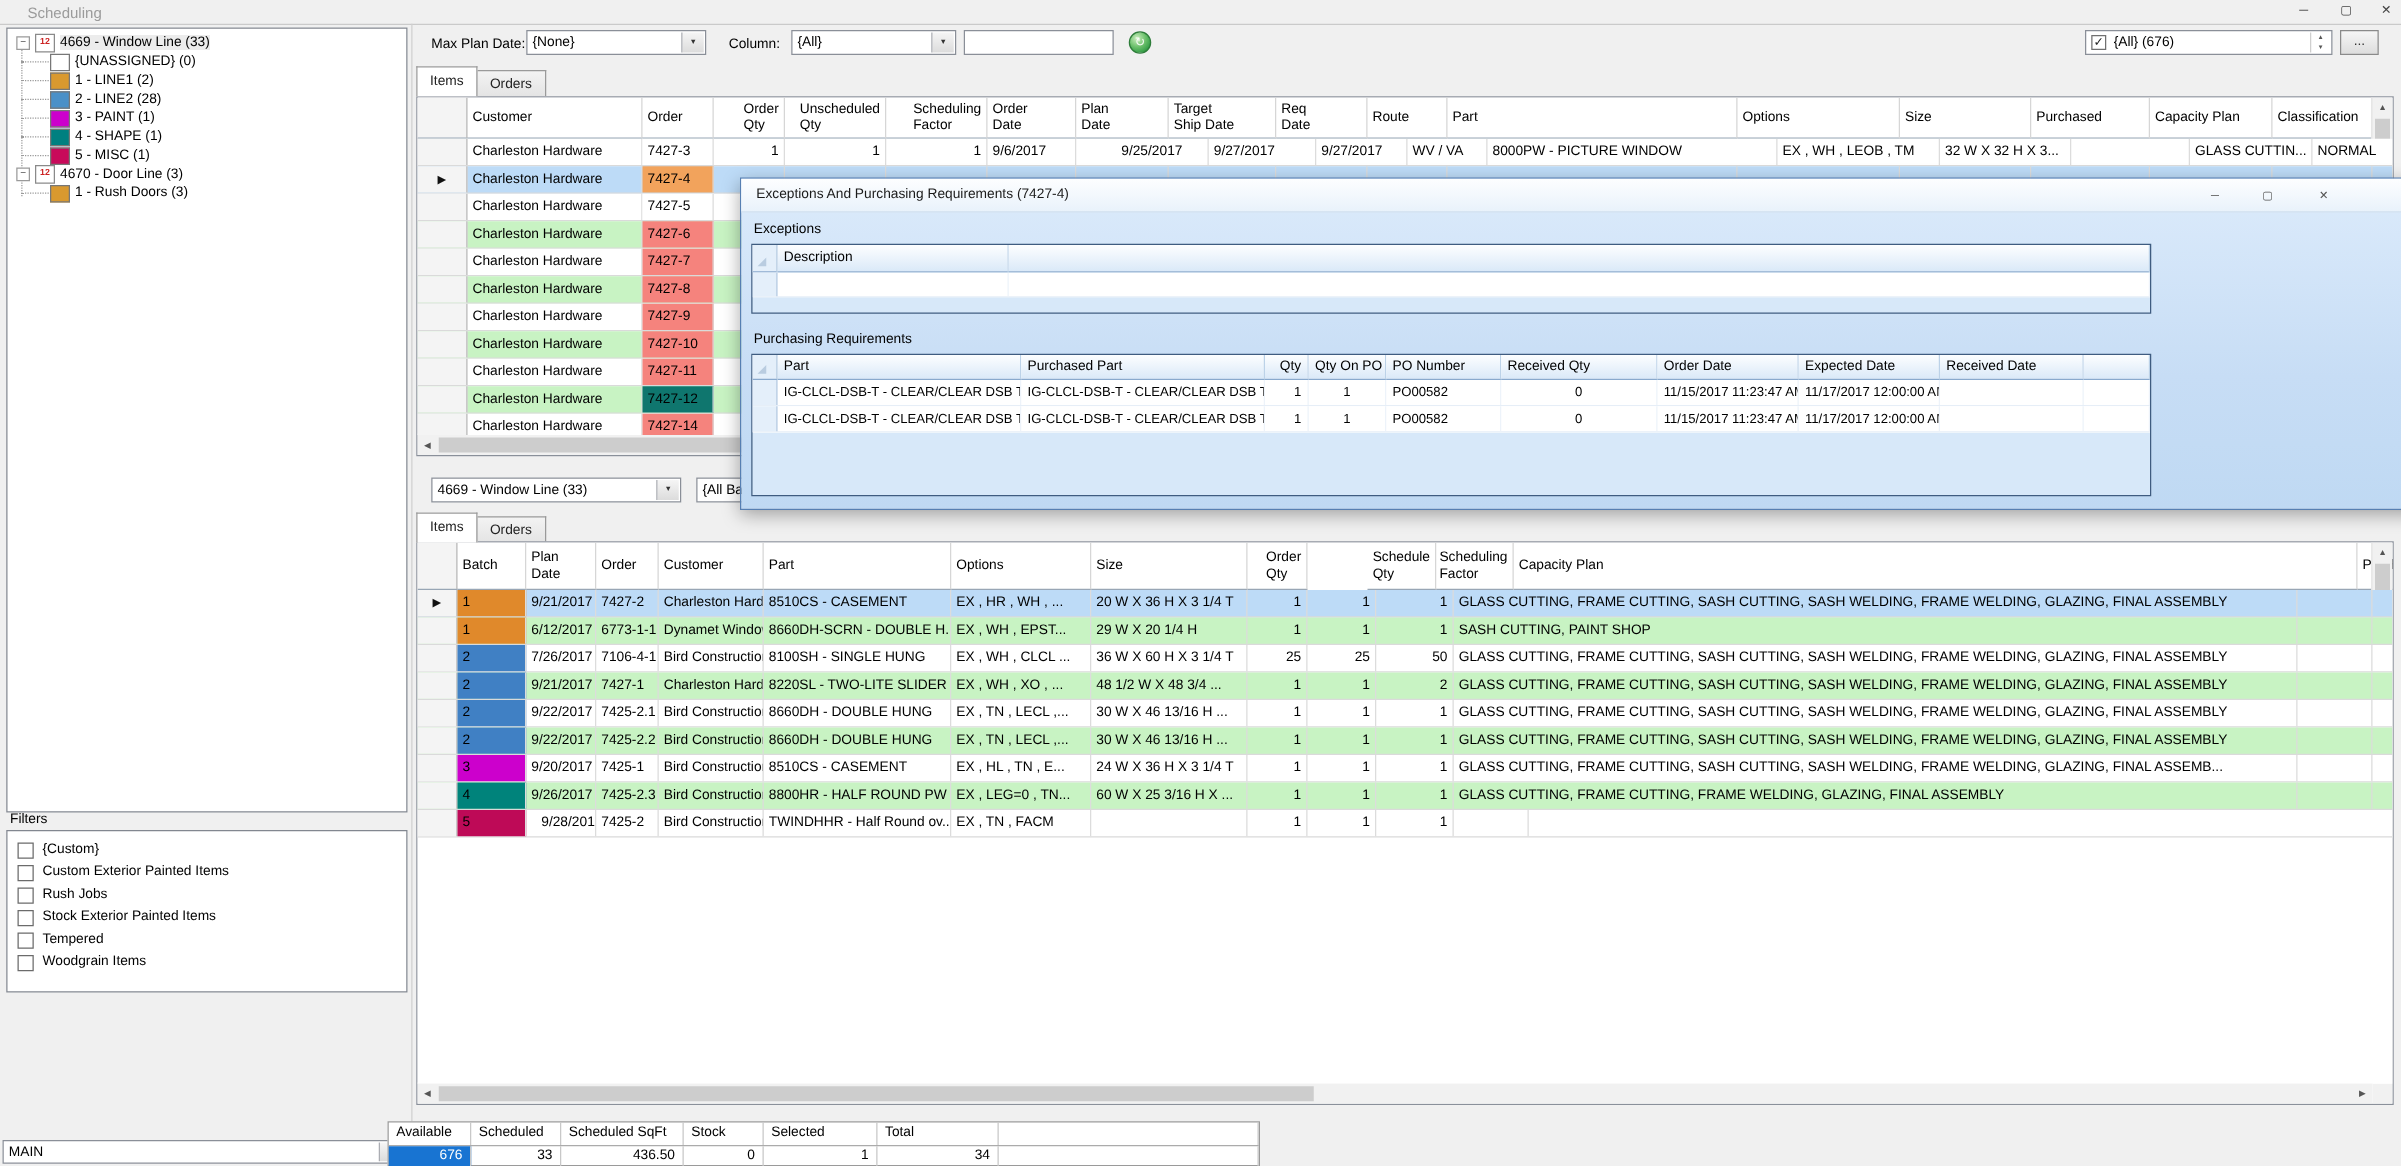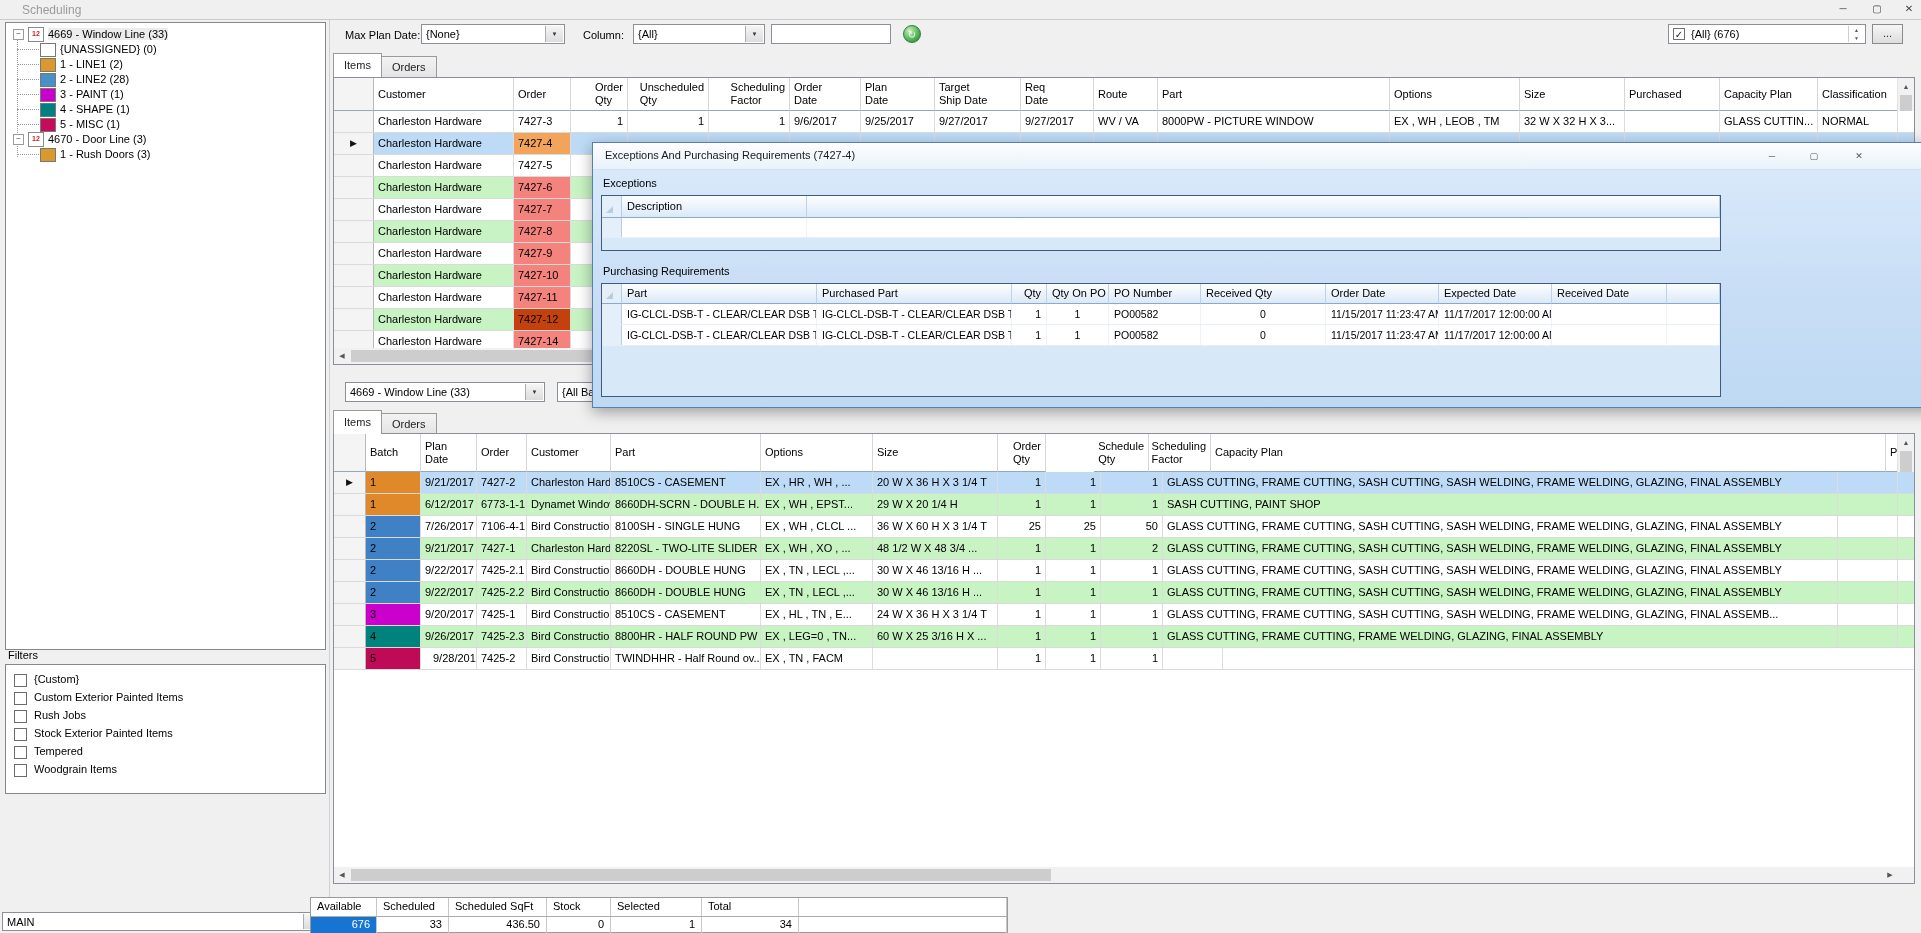--- a/index.html
+++ b/index.html
@@ -261,21 +261,21 @@
       </div>
       <div class="g-body">
         <div class="g-row" style="background: rgb(255, 255, 255);">
           <div class="g-cell g-ind" style="width: 40px;"></div>
           <div class="g-cell" style="width: 140px;">Charleston Hardware</div>
           <div class="g-cell" style="width: 57px; background: rgb(255, 255, 255);">7427-3</div>
           <div class="g-cell" style="width: 57px; text-align: right;">1</div>
           <div class="g-cell" style="width: 81px; text-align: right;">1</div>
           <div class="g-cell" style="width: 81px; text-align: right;">1</div>
           <div class="g-cell" style="width: 71px;">9/6/2017</div>
-          <div class="g-cell" style="width: 74px;">9/25/2017</div>
+          <div class="g-cell" style="width: 74px; margin-left: 32px;">9/25/2017</div>
           <div class="g-cell" style="width: 86px;">9/27/2017</div>
           <div class="g-cell" style="width: 73px;">9/27/2017</div>
           <div class="g-cell" style="width: 64px;">WV / VA</div>
           <div class="g-cell" style="width: 232px;">8000PW - PICTURE WINDOW</div>
           <div class="g-cell" style="width: 130px;">EX , WH , LEOB , TM</div>
           <div class="g-cell" style="width: 105px;">32 W X 32 H X 3...</div>
           <div class="g-cell" style="width: 95px;"></div>
           <div class="g-cell" style="width: 98px;">GLASS CUTTIN...</div>
           <div class="g-cell" style="width: 80px;">NORMAL</div>
         </div>
@@ -427,21 +427,21 @@
           <div class="g-cell" style="width: 232px;"></div>
           <div class="g-cell" style="width: 130px;"></div>
           <div class="g-cell" style="width: 105px;"></div>
           <div class="g-cell" style="width: 95px;"></div>
           <div class="g-cell" style="width: 98px;"></div>
           <div class="g-cell" style="width: 80px;"></div>
         </div>
         <div class="g-row" style="background: rgb(200, 243, 195);">
           <div class="g-cell g-ind" style="width: 40px;"></div>
           <div class="g-cell" style="width: 140px;">Charleston Hardware</div>
-          <div class="g-cell" style="width: 57px; background: #c2410c;">7427-12</div>
+          <div class="g-cell" style="width: 57px; background: #0f766e;">7427-12</div>
           <div class="g-cell" style="width: 57px; text-align: right;"></div>
           <div class="g-cell" style="width: 81px; text-align: right;"></div>
           <div class="g-cell" style="width: 81px; text-align: right;"></div>
           <div class="g-cell" style="width: 71px;"></div>
           <div class="g-cell" style="width: 74px;"></div>
           <div class="g-cell" style="width: 86px;"></div>
           <div class="g-cell" style="width: 73px;"></div>
           <div class="g-cell" style="width: 64px;"></div>
           <div class="g-cell" style="width: 232px;"></div>
           <div class="g-cell" style="width: 130px;"></div>

